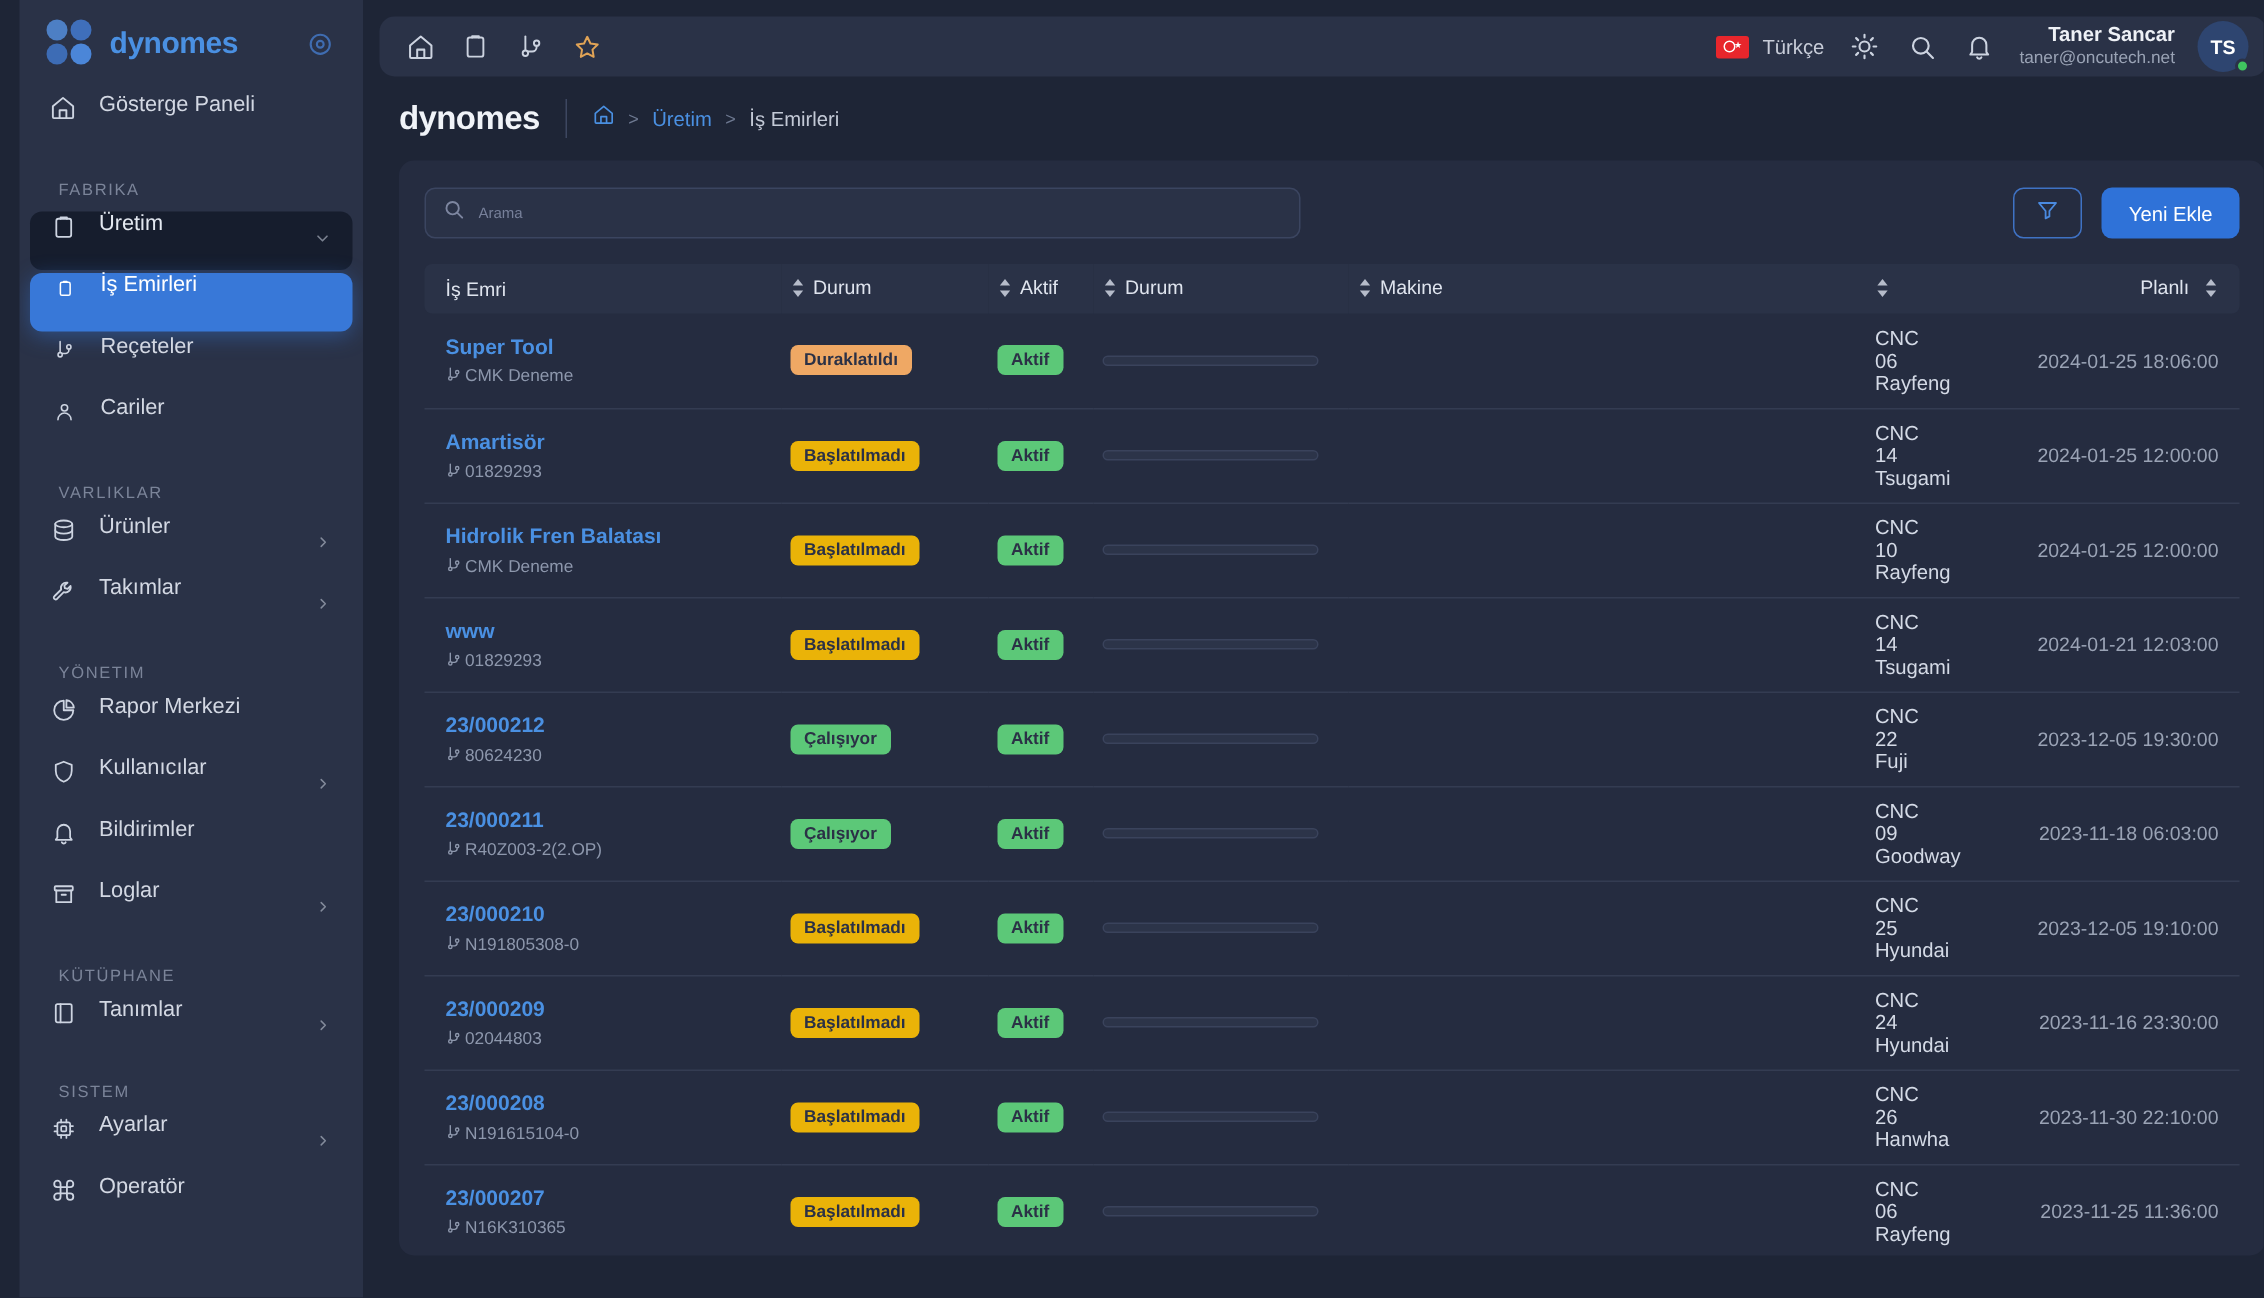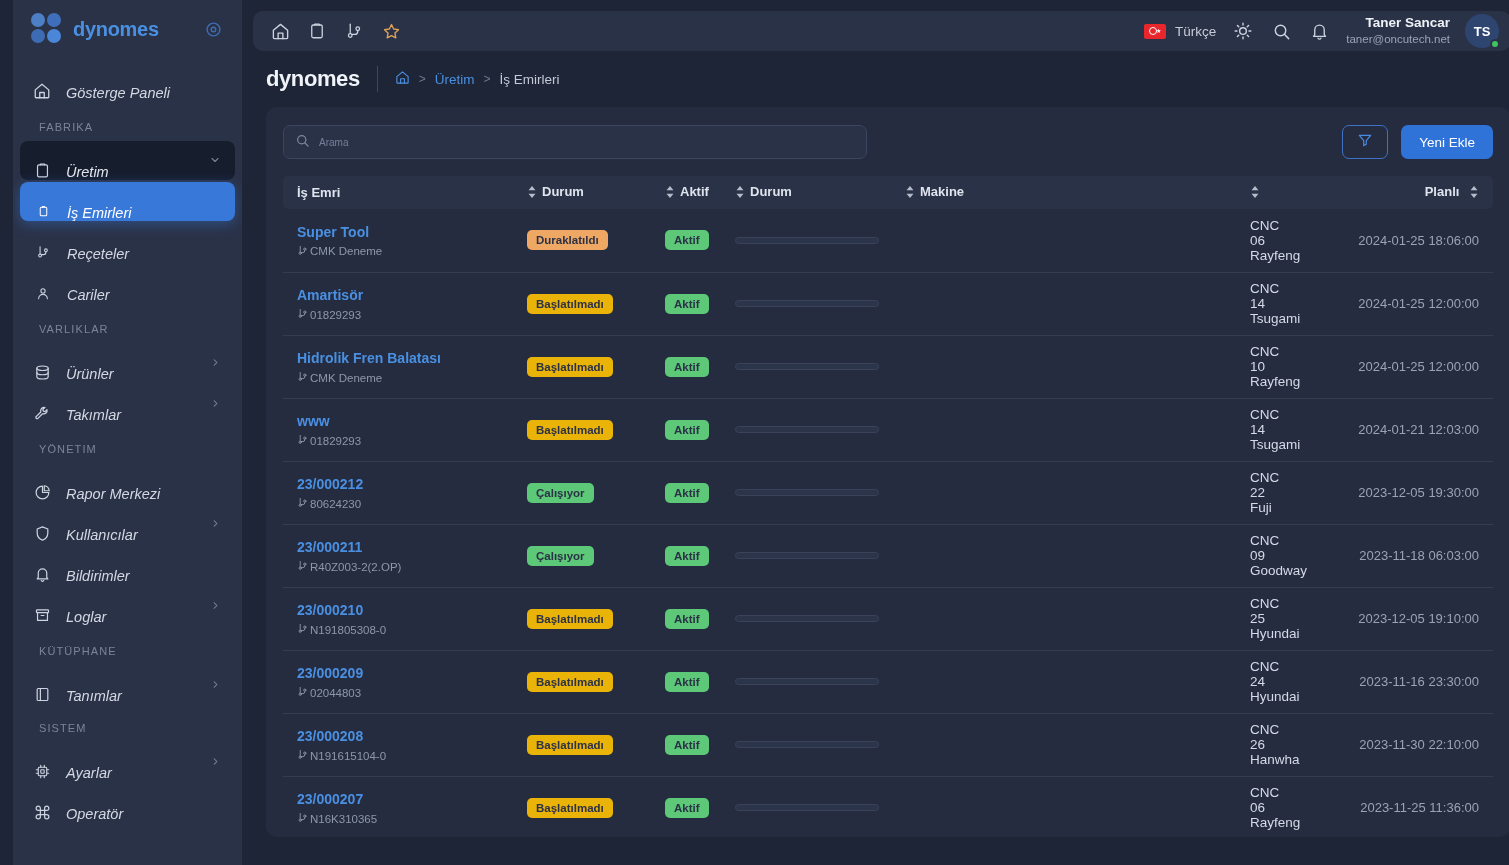--- a/index.html
+++ b/index.html
@@ -33,27 +33,26 @@
   .brand-text {
     color: #4a90e2; font-size: 20px; font-weight: bold;
     margin-left: 10px; letter-spacing: -0.3px;
   }
   .collapse-btn {
     position: absolute; right: 20px; top: 21px;
     width: 17px; height: 17px;
   }
   .nav-list { padding: 4px 7px 0 7px; }
   .nav-item {
-    display: flex; align-items: flex-end;
+    display: flex; align-items: flex-start;
     height: 39px; padding: 0 12px 0 12px;
     border-radius: 8px; cursor: pointer;
     color: #d3d8e3; font-size: 14.5px;
     margin-bottom: 2px;
     position: relative;
-    font-style: italic;
   }
   .nav-item .ic { width: 20px; height: 20px; flex: 0 0 20px; display:flex; align-items:center; justify-content:center; }
   .nav-item .lbl { margin-left: 14px; white-space: nowrap; }
   .nav-item .chev { position: absolute; right: 14px; top: 50%; transform: translateY(-50%); opacity: .55; }
   .nav-item.expanded { background: #161d2d; color: #e3e8f0; }
   .nav-item.active {
     background: #3878d8; color: #ffffff;
     box-shadow: 0 3px 14px rgba(56,120,216,.45);
     margin-left: 0;
   }
@@ -144,21 +143,21 @@
   .add-btn {
     height: 34px; padding: 0 18px; border-radius: 7px;
     background: #2f72d8; color: #fff; font-size: 13.5px;
     display: flex; align-items: center; cursor: pointer; border: none;
     font-family: "Liberation Sans", sans-serif;
   }
 
   
   .tbl { width: 100%; margin-top: 17px; border-collapse: collapse; table-layout: fixed; }
   .tbl thead th {
-    background: #2a3247; color: #dfe4ee; font-size: 13px; font-weight: bold;
+    background: #2a3247; color: #dfe4ee; font-size: 13px; font-weight: normal;
     height: 33px; text-align: left; padding: 0 6px; white-space: nowrap;
     vertical-align: middle;
   }
   .tbl thead th:first-child { border-radius: 5px 0 0 5px; padding-left: 14px; }
   .tbl thead th:last-child  { border-radius: 0 5px 5px 0; text-align: right; padding-right: 14px; }
   .sortico { display: inline-block; vertical-align: middle; margin-right: 5px; opacity: .85; }
   .sortico.after { margin-right: 0; margin-left: 6px; }
   .tbl tbody td {
     border-bottom: 1px solid #343c52; height: 63px;
     padding: 0 6px; vertical-align: middle; font-size: 13.5px;

